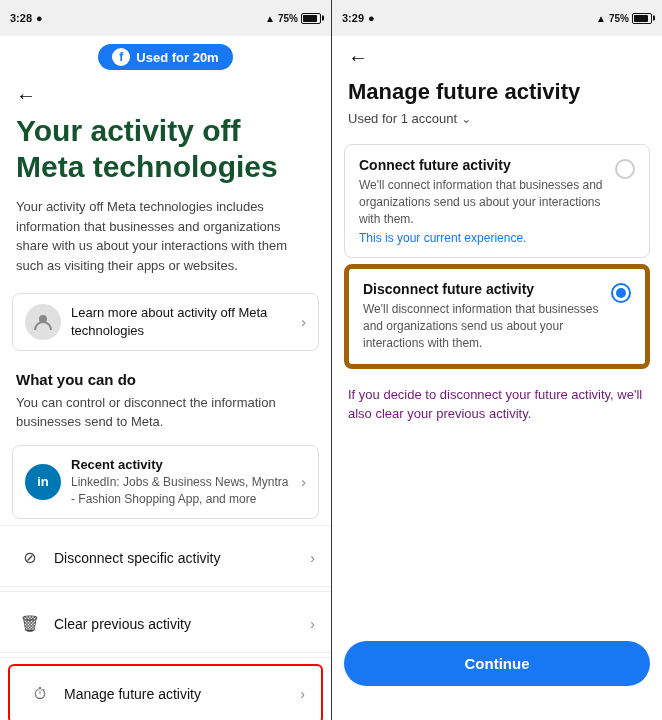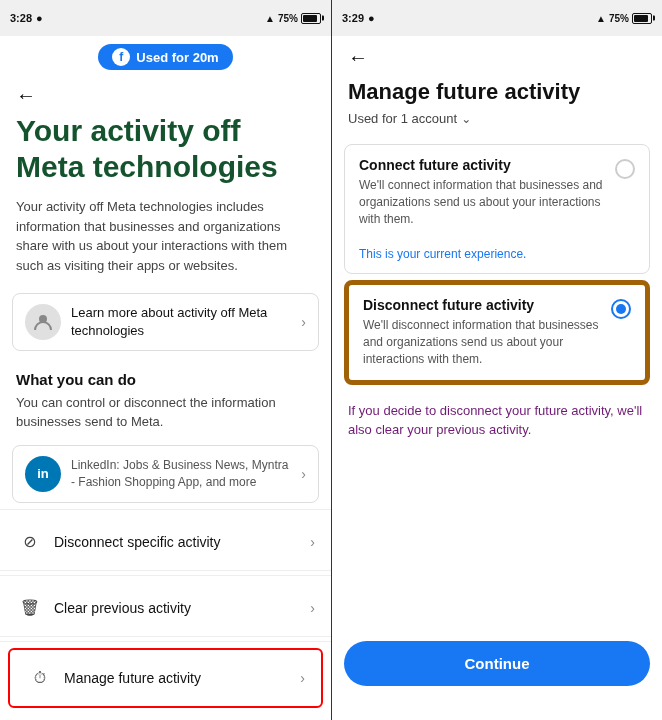--- a/index.html
+++ b/index.html
@@ -225,21 +225,21 @@
       margin-bottom: 4px;
     }
     .option-card-desc {
       font-size: 12px;
       color: #555;
       line-height: 1.4;
     }
     .option-card-link {
       font-size: 12px;
       color: #1877f2;
-      margin-top: 20px;
+      margin-top: 4px;
     }
 
     .radio-outer {
       width: 20px; height: 20px;
       border-radius: 50%;
       border: 2px solid #ccc;
       display: flex; align-items: center; justify-content: center;
       flex-shrink: 0;
       margin-top: 2px;
     }
@@ -330,20 +330,21 @@
       <div class="list-item-text">Learn more about activity off Meta technologies</div>
       <span class="chevron">›</span>
     </div>
 
     <div class="section-header">What you can do</div>
     <div class="section-desc">You can control or disconnect the information businesses send to Meta.</div>
 
     <div class="list-item">
       <div class="list-item-icon" style="background:#0077b5; color:#fff; font-weight:700; font-size:13px;">in</div>
       <div class="list-item-text">
+        <div style="font-weight:600; font-size:13px;">Recent activity</div>
         <div style="font-size:12px; color:#555;">LinkedIn: Jobs &amp; Business News, Myntra - Fashion Shopping App, and more</div>
       </div>
       <span class="chevron">›</span>
     </div>
 
     <div class="divider"></div>
     <div class="action-row">
       <div class="action-row-icon">⊘</div>
       <div class="action-row-label">Disconnect specific activity</div>
       <span class="chevron">›</span>

